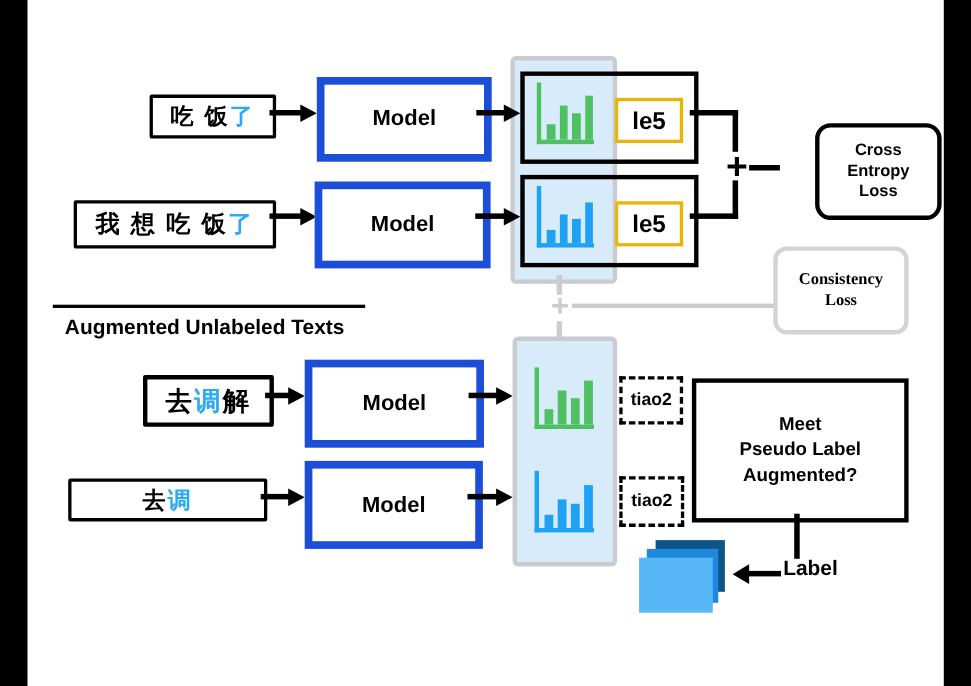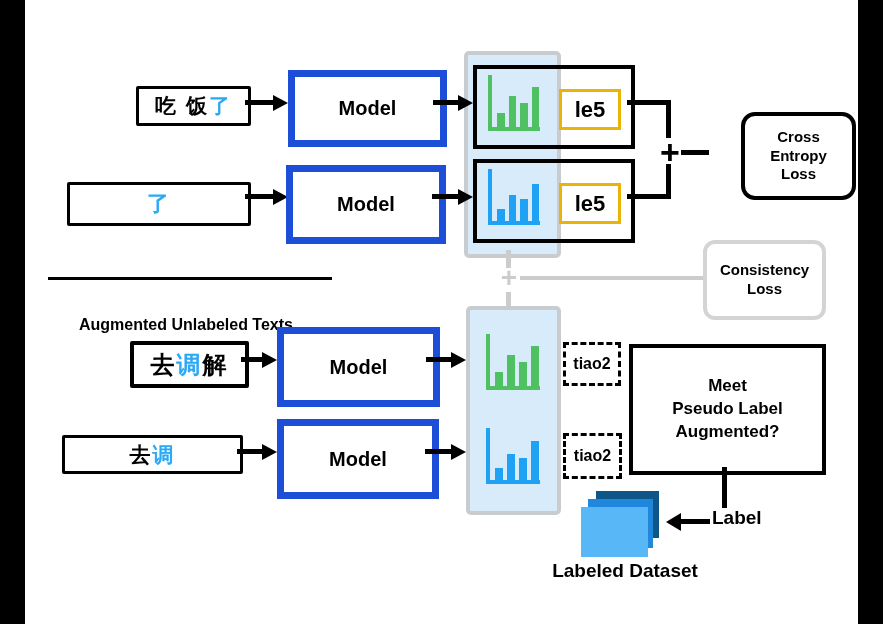--- a/index.html
+++ b/index.html
@@ -74,20 +74,21 @@
           <div class="bar" style="height: 30%;"></div>
           <div class="bar" style="height: 68%;"></div>
           <div class="bar" style="height: 53%;"></div>
           <div class="bar" style="height: 88%;"></div>
         </div>
     </div>
     <div class="prob-box" style="left:82px;top:20px;width:56px;height:35px;">le5</div>
   </div>
 
   <div class="input-box" style="left:67px;top:182px;width:178px;height:38px;font-size:22px;">
+      <span>我 想 吃 饭 </span>
       <span style="color: rgb(44, 169, 244);">了</span>
     </div>
   <div class="hline" style="left:245px;top:194px;width:31px;"></div>
   <div class="head-r" style="left:273px;top:189px;"></div>
   <div class="model-box" style="left:286px;top:165px;width:146px;height:65px;">Model</div>
   <div class="hline" style="left:432px;top:194px;width:29px;"></div>
   <div class="head-r" style="left:458px;top:189px;"></div>
 
   <div class="chart-box" style="left:473px;top:159px;width:154px;height:76px;">
     <div class="chart-icon blue" style="left:11px;top:6px;width:52px;height:56px;">
@@ -107,27 +108,27 @@
   <div class="hline" style="left:627px;top:194px;width:44px;"></div>
   <div class="vline" style="left:666px;top:100px;height:38px;"></div>
   <div class="vline" style="left:666px;top:164px;height:35px;"></div>
   <div class="plus black" style="left:652px;top:133px;width:36px;height:38px;">+</div>
   <div class="hline" style="left:681px;top:150px;width:28px;"></div>
   <div class="loss-box" style="left:709px;top:112px;width:107px;height:80px;margin-left:32px;">Cross
 Entropy
 Loss</div>
 
   <div class="fraction-line" style="left:48px;top:277px;width:284px;"></div>
-  <div class="label" style="left:40px;top:288px;width:292px;text-align:center;font-size:16px;margin-top:28px;">Augmented Unlabeled Texts</div>
+  <div class="label" style="left:40px;top:288px;width:292px;text-align:center;font-size:19px;">Augmented Unlabeled Texts</div>
 
   <div class="vline gray" style="left:506px;top:250px;height:18px;"></div>
   <div class="plus grayp" style="left:494px;top:262px;width:30px;height:32px;">+</div>
   <div class="vline gray" style="left:506px;top:292px;height:16px;"></div>
   <div class="hline gray" style="left:520px;top:276px;width:184px;"></div>
-  <div class="loss-box gray" style="left:703px;top:240px;width:115px;height:72px;">Consistency
+  <div class="loss-box gray" style="left:703px;top:224px;width:115px;height:72px;font-family:Liberation Serif, serif;">Consistency
 Loss</div>
 
   <div class="band" style="left:466px;top:306px;width:87px;height:201px;"></div>
 
   <div class="input-box" style="left:130px;top:341px;width:111px;height:39px;font-size:24px;border-width:4px;">
       <span>去 </span>
       <span style="color: rgb(44, 169, 244);">调</span>
       <span> 解</span>
     </div>
   <div class="hline" style="left:241px;top:357px;width:24px;"></div>
@@ -175,15 +176,14 @@
 Augmented?</div>
 
   <div class="vline" style="left:722px;top:467px;height:41px;"></div>
   <div class="label" style="left:712px;top:507px;font-size:19px;">Label</div>
   <div class="hline" style="left:679px;top:519px;width:31px;"></div>
   <div class="head-l" style="left:666px;top:513px;"></div>
 
   <div class="stack-rect" style="left:596px;top:491px;width:63px;height:47px;background:var(--stack-back,#0E5687);"></div>
   <div class="stack-rect" style="left:588px;top:499px;width:65px;height:49px;background:var(--stack-mid,#1F87DC);"></div>
   <div class="stack-rect" style="left:581px;top:507px;width:67px;height:50px;background:var(--stack-front,#58B7F6);"></div>
-  <div class="label" style="left:545px;top:560px;width:160px;text-align:center;font-size:19px;">Labeled Dataset</div>
 
 </div>
 
 </body></html>

